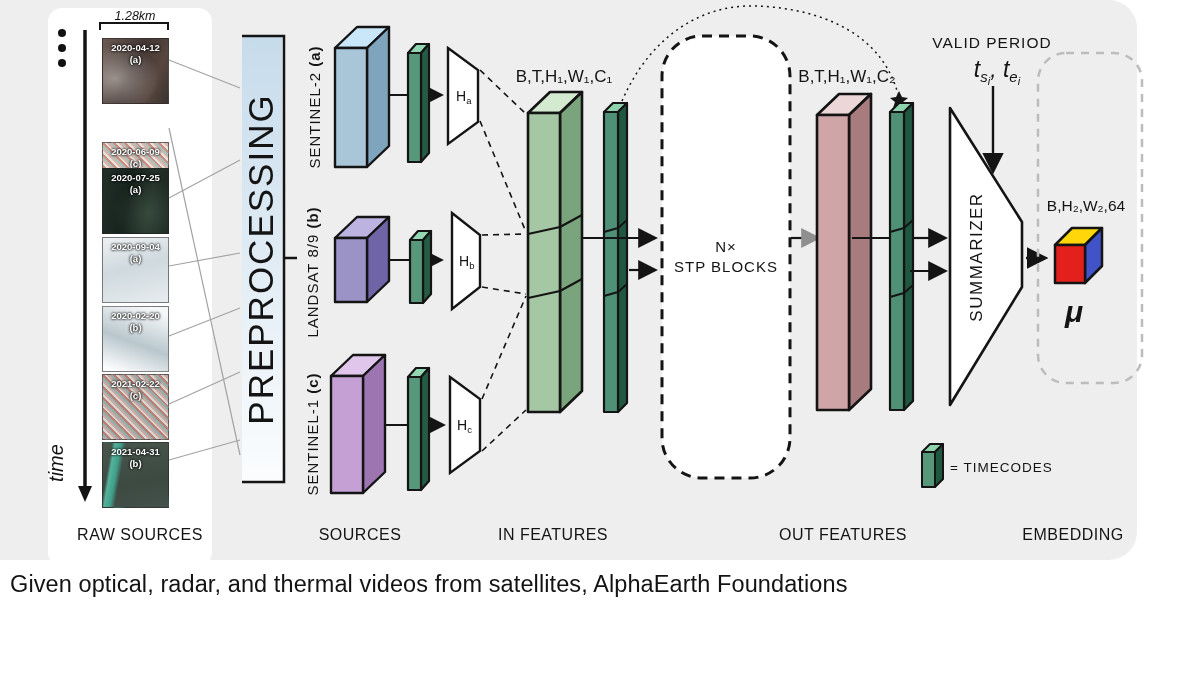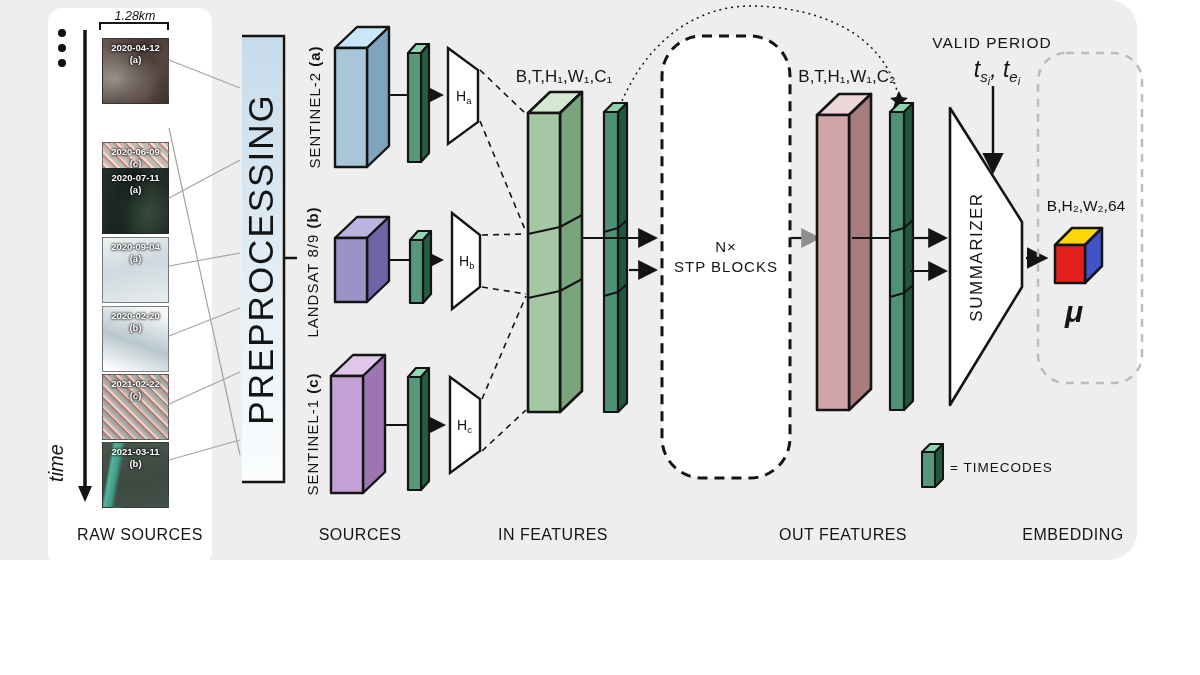--- a/index.html
+++ b/index.html
@@ -53,33 +53,33 @@
 <div class="panel"></div>
 <div class="strip"></div>
 
 <div class="frame f1" style="top:38px">
   <div class="flabel"><span>2020-04-12</span><br><b>(a)</b></div>
 </div>
 <div class="frame f2" style="top:99px">
   <div class="flabel"><span>2020-06-09</span><br><b>(c)</b></div>
 </div>
 <div class="frame f3" style="top:168px">
-  <div class="flabel"><span>2020-07-11</span><br><b>(a)</b></div>
+  <div class="flabel"><span>2020-07-25</span><br><b>(a)</b></div>
 </div>
 <div class="frame f4" style="top:237px">
   <div class="flabel" style="color:#fff"><span>2020-09-04</span><br><b>(a)</b></div>
 </div>
 <div class="frame f5" style="top:306px">
   <div class="flabel"><span>2020-02-20</span><br><b>(b)</b></div>
 </div>
 <div class="frame f6" style="top:374px">
   <div class="flabel"><span>2021-02-22</span><br><b>(c)</b></div>
 </div>
 <div class="frame f7" style="top:442px">
-  <div class="flabel"><span>2021-03-11</span><br><b>(b)</b></div>
+  <div class="flabel"><span>2021-04-31</span><br><b>(b)</b></div>
 </div>
 
 <svg class="overlay" width="1200" height="560" viewBox="0 0 1200 560">
   <defs>
     <linearGradient id="prep" x1="0" y1="0" x2="0" y2="1">
       <stop offset="0" stop-color="#c6dbeb"></stop>
         <stop offset="1" stop-color="#fbfdfe"></stop>
     </linearGradient>
     <marker id="ah" viewBox="0 0 10 10" refX="8" refY="5" markerWidth="9" markerHeight="9" orient="auto-start-reverse">
       <path d="M0,0 L10,5 L0,10 z" fill="#141414"></path>
@@ -237,13 +237,14 @@
   <text x="950" y="472" font-size="13.5" letter-spacing="1">= TIMECODES</text>
 
   <text x="140" y="540" font-size="16" letter-spacing=".5" text-anchor="middle">RAW SOURCES</text>
   <text x="360" y="540" font-size="16" letter-spacing=".5" text-anchor="middle">SOURCES</text>
   <text x="553" y="540" font-size="16" letter-spacing=".5" text-anchor="middle">IN FEATURES</text>
   <text x="843" y="540" font-size="16" letter-spacing=".5" text-anchor="middle">OUT FEATURES</text>
   <text x="1073" y="540" font-size="16" letter-spacing=".5" text-anchor="middle">EMBEDDING</text>
 </svg>
 
 <div class="caption">
+  <div>Given optical, radar, and thermal videos from satellites, AlphaEarth Foundations</div>
 </div>
 
 </body></html>

